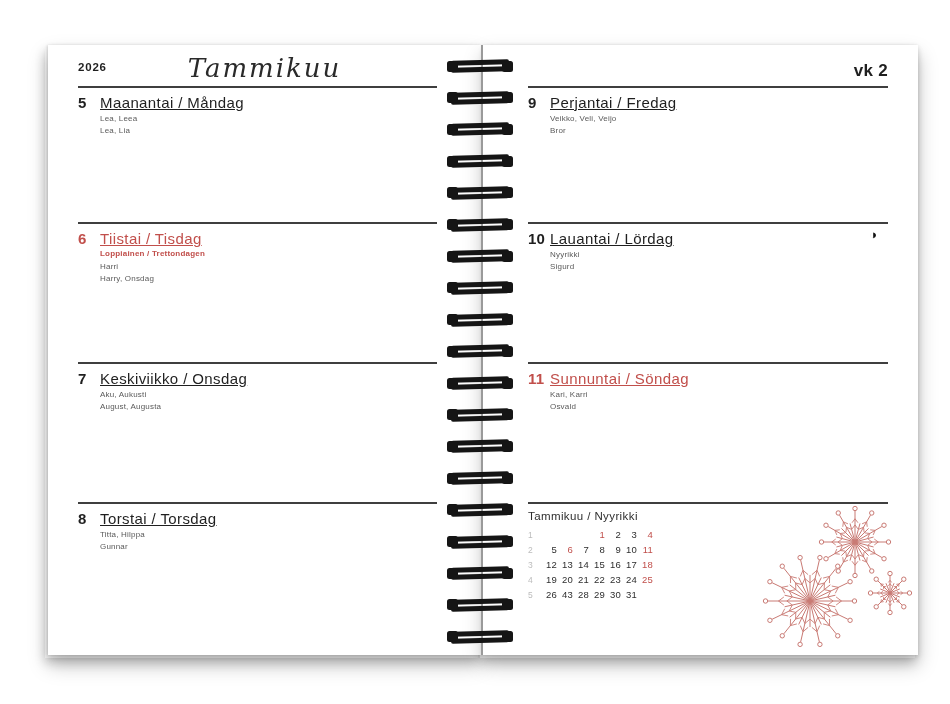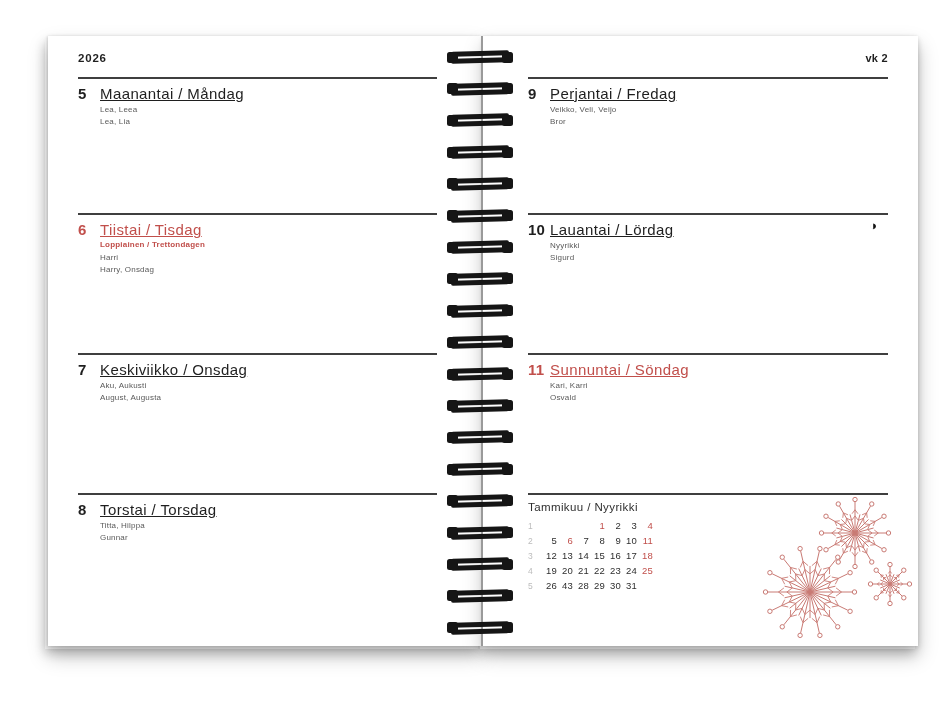--- a/index.html
+++ b/index.html
@@ -2,21 +2,21 @@
 <html style="--accent: #c14f4b;"><head>
 <meta charset="utf-8">
 <style>
   html,body{margin:0;padding:0;}
   body{
     width:950px;height:704px;position:relative;overflow:hidden;
     background:#ffffff;
     font-family:"Liberation Sans", sans-serif;
     -webkit-font-smoothing:antialiased;
   }
-  .screen{position:absolute;inset:0;}
+  .screen{position:absolute;inset:0;margin-top:9px;}
 
   
   .page{
     position:absolute;top:36px;height:610px;background:#fff;
     box-shadow:0 10px 18px rgba(0,0,0,.25), 0 2px 5px rgba(0,0,0,.14), -1px 0 2px rgba(0,0,0,.08);
   }
   .page.left{left:48px;width:433px;}
   .page.right{left:483px;width:435px;}
   .page .stack-edge{
     position:absolute;left:-3px;top:3px;width:100%;height:100%;
@@ -36,21 +36,21 @@
   .year{
     position:absolute;left:30px;top:16px;font-size:11.5px;font-weight:bold;
     letter-spacing:.8px;color:#1f1f1f;
   }
   .month-script{
     position:absolute;top:8px;width:100%;text-align:center;
     font-family:"DejaVu Serif", serif;font-style:italic;font-weight:400;
     font-size:26px;letter-spacing:2px;color:#2a2a2a;
   }
   .week-label{
-    position:absolute;right:30px;top:16px;font-size:11px;font-weight:bold;
+    position:absolute;right:30px;top:16px;font-size:17px;font-weight:bold;
     color:#1f1f1f;letter-spacing:.3px;
   }
 
   
   .day{position:absolute;color:#1f1f1f;}
   .page.left .day{left:30px;width:359px;}
   .page.right .day{left:45px;width:360px;}
   .day-head{position:absolute;top:8px;left:0;right:0;display:flex;align-items:baseline;}
   .num{min-width:22px;font-size:15px;font-weight:bold;letter-spacing:.2px;}
   .title{font-size:15px;font-weight:400;letter-spacing:.4px;text-decoration:underline;}
@@ -85,20 +85,21 @@
 </style>
 </head>
 <body>
 
 <div class="screen">
 
   <div class="page left">
     <div class="stack-edge"></div>
 
     <div class="year">2026</div>
+    <div class="month-script">Tammikuu</div>
 
     <div class="rule" style="top:41px"></div>
     <div class="rule" style="top:177px"></div>
     <div class="rule" style="top:317px"></div>
     <div class="rule" style="top:457px"></div>
 
     <div class="day" style="top:41px;height:136px">
       <div class="day-head">
         <span class="num">5</span>
         <span class="title">Maanantai / Måndag</span>

